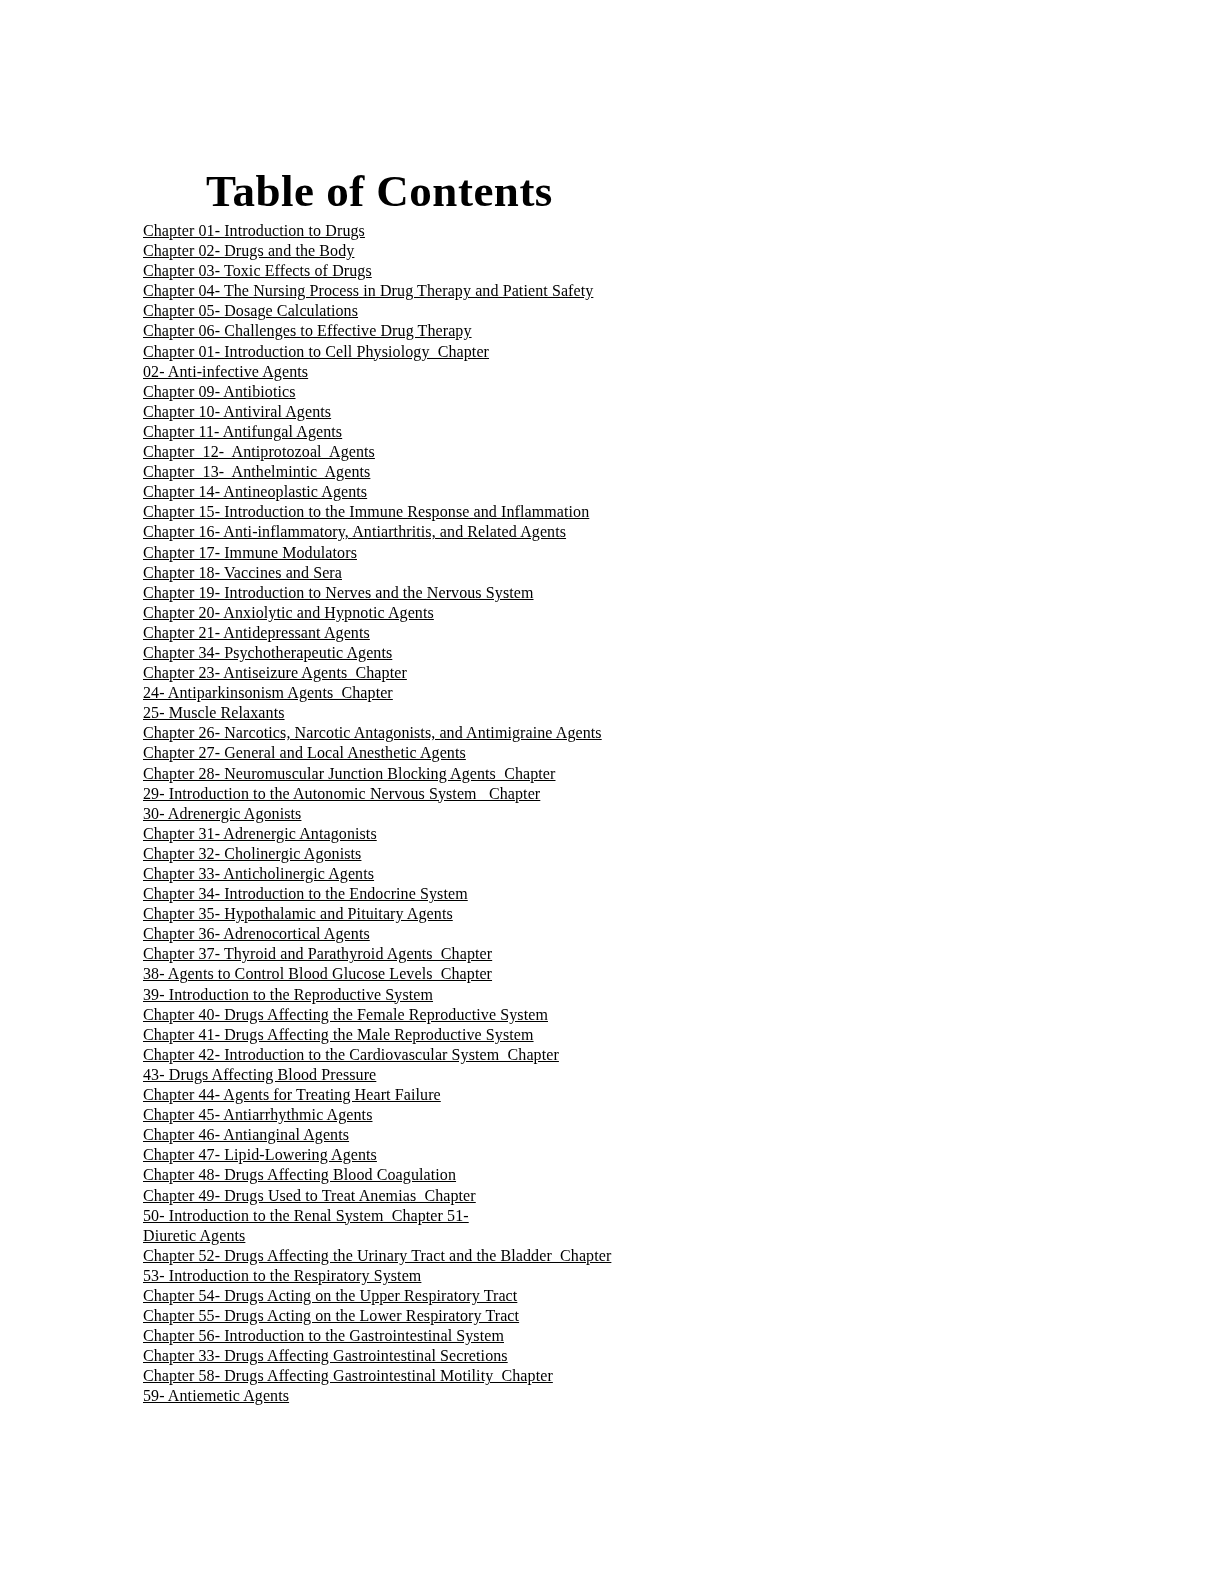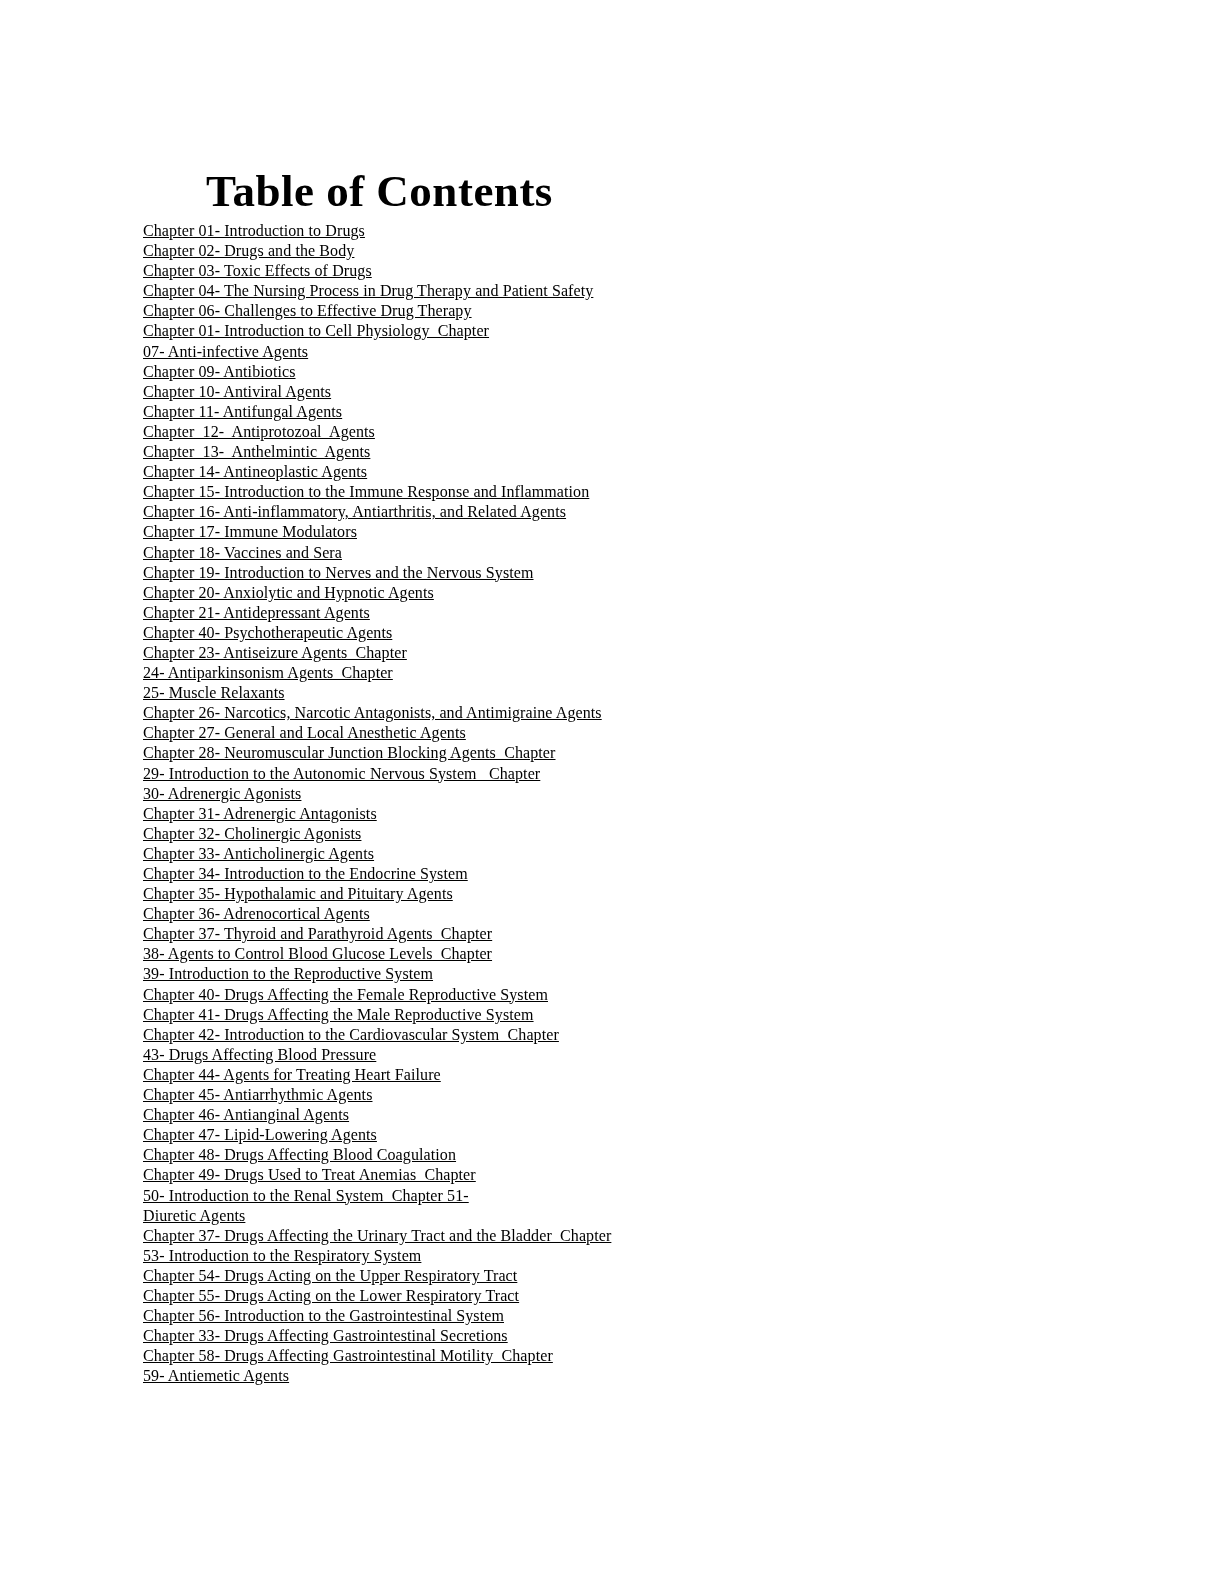--- a/index.html
+++ b/index.html
@@ -61,26 +61,27 @@
   <div class="toc-list">
 
       <div class="toc-line">Chapter 01- Introduction to Drugs</div>
 
       <div class="toc-line">Chapter 02- Drugs and the Body</div>
 
       <div class="toc-line">Chapter 03- Toxic Effects of Drugs</div>
 
       <div class="toc-line">Chapter 04- The Nursing Process in Drug Therapy and Patient Safety</div>
 
+      <div class="toc-line">Chapter 05- Dosage Calculations</div>
 
       <div class="toc-line">Chapter 06- Challenges to Effective Drug Therapy</div>
 
       <div class="toc-line">Chapter 01- Introduction to Cell Physiology  Chapter</div>
 
-      <div class="toc-line">07- Anti-infective Agents</div>
+      <div class="toc-line">02- Anti-infective Agents</div>
 
       <div class="toc-line">Chapter 09- Antibiotics</div>
 
       <div class="toc-line">Chapter 10- Antiviral Agents</div>
 
       <div class="toc-line">Chapter 11- Antifungal Agents</div>
 
       <div class="toc-line">Chapter  12-  Antiprotozoal  Agents</div>
 
       <div class="toc-line">Chapter  13-  Anthelmintic  Agents</div>
@@ -94,21 +95,21 @@
       <div class="toc-line">Chapter 17- Immune Modulators</div>
 
       <div class="toc-line">Chapter 18- Vaccines and Sera</div>
 
       <div class="toc-line">Chapter 19- Introduction to Nerves and the Nervous System</div>
 
       <div class="toc-line">Chapter 20- Anxiolytic and Hypnotic Agents</div>
 
       <div class="toc-line">Chapter 21- Antidepressant Agents</div>
 
-      <div class="toc-line">Chapter 40- Psychotherapeutic Agents</div>
+      <div class="toc-line">Chapter 34- Psychotherapeutic Agents</div>
 
       <div class="toc-line">Chapter 23- Antiseizure Agents  Chapter</div>
 
       <div class="toc-line">24- Antiparkinsonism Agents  Chapter</div>
 
       <div class="toc-line">25- Muscle Relaxants</div>
 
       <div class="toc-line">Chapter 26- Narcotics, Narcotic Antagonists, and Antimigraine Agents</div>
 
       <div class="toc-line">Chapter 27- General and Local Anesthetic Agents</div>
@@ -154,21 +155,21 @@
       <div class="toc-line">Chapter 47- Lipid-Lowering Agents</div>
 
       <div class="toc-line">Chapter 48- Drugs Affecting Blood Coagulation</div>
 
       <div class="toc-line">Chapter 49- Drugs Used to Treat Anemias  Chapter</div>
 
       <div class="toc-line">50- Introduction to the Renal System  Chapter 51-</div>
 
       <div class="toc-line">Diuretic Agents</div>
 
-      <div class="toc-line">Chapter 37- Drugs Affecting the Urinary Tract and the Bladder  Chapter</div>
+      <div class="toc-line">Chapter 52- Drugs Affecting the Urinary Tract and the Bladder  Chapter</div>
 
       <div class="toc-line">53- Introduction to the Respiratory System</div>
 
       <div class="toc-line">Chapter 54- Drugs Acting on the Upper Respiratory Tract</div>
 
       <div class="toc-line">Chapter 55- Drugs Acting on the Lower Respiratory Tract</div>
 
       <div class="toc-line">Chapter 56- Introduction to the Gastrointestinal System</div>
 
       <div class="toc-line">Chapter 33- Drugs Affecting Gastrointestinal Secretions</div>

